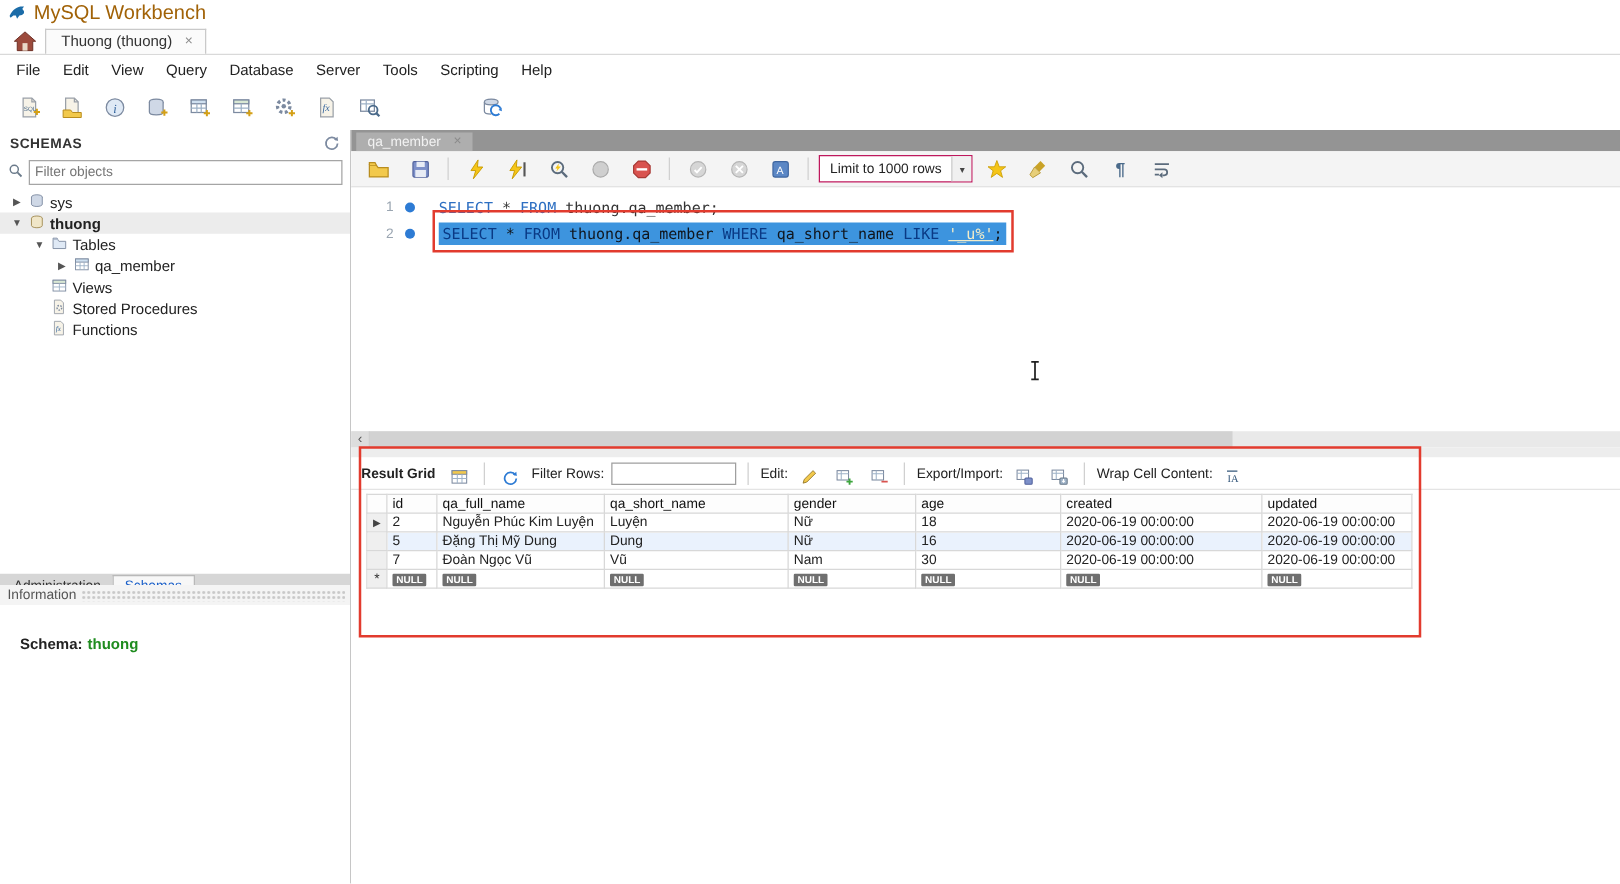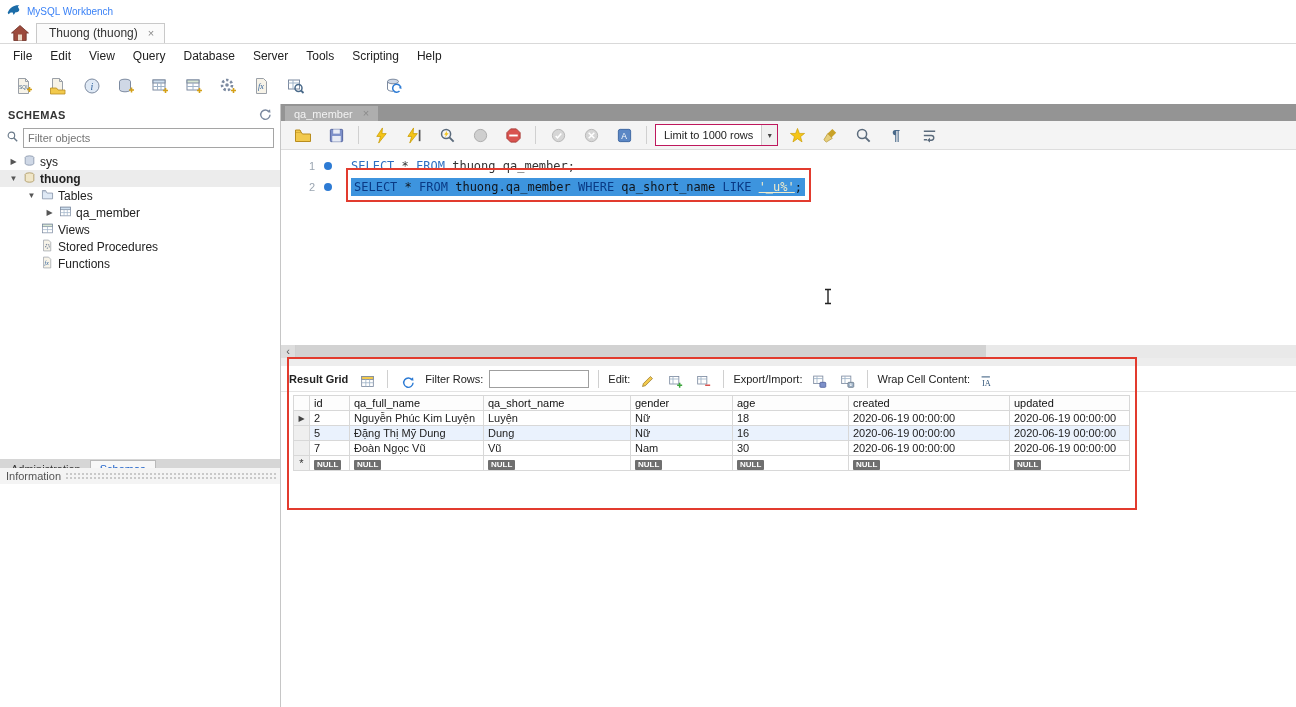--- a/index.html
+++ b/index.html
@@ -2,21 +2,21 @@
 <html><head>
 <meta charset="utf-8">
 <style>
   html,body{margin:0;padding:0;background:#fff;}
   .page{position:relative;width:1296px;height:707px;overflow:hidden;background:#fff;
         font-family:"Liberation Sans",sans-serif;font-size:12px;color:#222;}
   .abs{position:absolute;}
 
   
   .titlebar{left:0;top:0;width:1296px;height:22px;display:flex;align-items:center;gap:6px;padding-left:6px;background:#fff;}
-  .titlebar .wtitle{color:#3b82f6;font-size:10px;}
+  .titlebar .wtitle{color:#a16207;font-size:16px;}
 
   
   .tabstrip{left:0;top:22px;width:1296px;height:22px;background:#fff;border-bottom:1px solid #d9d9d9;display:flex;align-items:flex-end;padding-left:4px;box-sizing:border-box;}
   .home-btn{width:32px;height:21px;display:flex;align-items:center;justify-content:center;}
   .conn-tab{display:flex;align-items:center;gap:10px;padding:2px 10px 3px 12px;border:1px solid #c9c9c9;border-bottom:none;background:#fbfbfb;font-size:12px;color:#333;}
   .x-glyph{color:#8a8a8a;font-size:11px;line-height:1;}
 
   
   .menubar{left:0;top:44px;width:1296px;height:24px;display:flex;align-items:center;padding-left:4px;background:#fff;}
   .menu-item{padding:3px 9px;color:#222;text-align:center;}
@@ -301,20 +301,23 @@
     <div class="nav-bottom">
       <span class="nb-tab">Administration</span>
       <span class="nb-tab active">Schemas</span>
     </div>
 
     <div class="info-hdr panel-hdr">
       <span class="lbl">Information</span>
       <span class="dots"></span>
     </div>
 
+    <div class="info-body">
+      <span>Schema:</span><span class="schema-val">thuong</span>
+    </div>
   </div>
 
   <div class="abs mainarea">
 
     <div class="ed-tabs">
       <div class="ed-tab">
         <span>qa_member</span>
         <span class="x-glyph">×</span>
       </div>
     </div>

